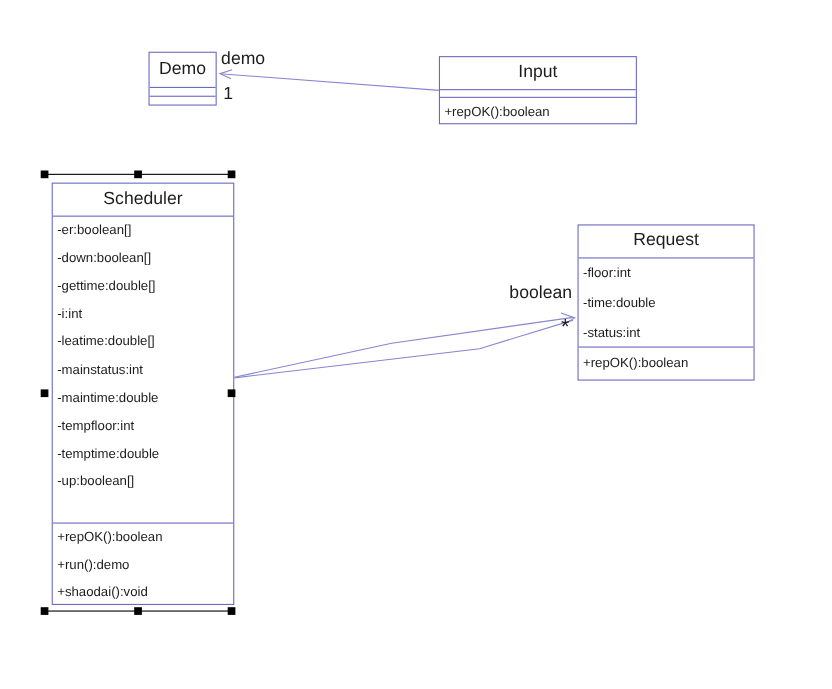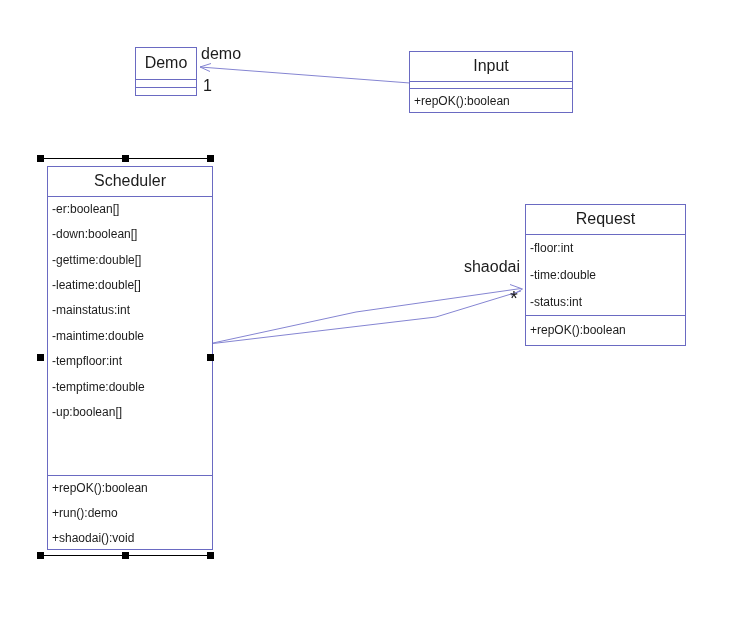--- a/index.html
+++ b/index.html
@@ -27,21 +27,21 @@
     overflow: hidden;
   }
   .cls-attrs { border-bottom: 1px solid var(--box-border, #6a6ac2); overflow: hidden; }
   .cls-ops { overflow: hidden; }
   .row { font-size: 12px; padding-left: 4px; white-space: nowrap; }
 
   #cls-demo { left: 135px; top: 47px; width: 62px; height: 49px; }
   #cls-demo .cls-title { height: 32px; line-height: 30px; }
   #cls-demo .cls-attrs { height: 8px; }
 
-  #cls-input { left: 409px; top: 51px; width: 164px; height: 62px; }
+  #cls-input { left: 399px; top: 51px; width: 180px; height: 62px; }
   #cls-input .cls-title { height: 30px; line-height: 28px; }
   #cls-input .cls-attrs { height: 7px; }
   #cls-input .cls-ops .row { height: 24px; line-height: 24px; }
 
   #cls-scheduler { left: 47px; top: 166px; width: 166px; height: 384px; }
   #cls-scheduler .cls-title { height: 30px; line-height: 28px; }
   #cls-scheduler .cls-attrs { height: 279px; }
   #cls-scheduler .cls-attrs .row { height: 25.36px; line-height: 25.36px; }
   #cls-scheduler .cls-ops .row { height: 25px; line-height: 25px; }
 
@@ -102,20 +102,21 @@
       <div class="row">+repOK():boolean</div>
     </div>
   </div>
 
   <div class="uml-class" id="cls-scheduler">
     <div class="cls-title">Scheduler</div>
     <div class="cls-attrs">
       <div class="row">-er:boolean[]</div>
       <div class="row">-down:boolean[]</div>
       <div class="row">-gettime:double[]</div>
+      <div class="row">-i:int</div>
       <div class="row">-leatime:double[]</div>
       <div class="row">-mainstatus:int</div>
       <div class="row">-maintime:double</div>
       <div class="row">-tempfloor:int</div>
       <div class="row">-temptime:double</div>
       <div class="row">-up:boolean[]</div>
     </div>
     <div class="cls-ops">
       <div class="row">+repOK():boolean</div>
       <div class="row">+run():demo</div>
@@ -130,21 +131,21 @@
       <div class="row">-time:double</div>
       <div class="row">-status:int</div>
     </div>
     <div class="cls-ops">
       <div class="row">+repOK():boolean</div>
     </div>
   </div>
 
   <div class="edge-label" id="lbl-demo">demo</div>
   <div class="edge-label" id="lbl-demo-mult">1</div>
-  <div class="edge-label" id="lbl-mainlist">shaodai</div>
+  <div class="edge-label" id="lbl-mainlist">boolean</div>
   <div class="edge-label" id="lbl-mainlist-mult">*</div>
 
   <div class="sel-line" id="sel-top"></div>
   <div class="sel-line" id="sel-bottom"></div>
   <div class="sel-handle" id="h-tl"></div>
   <div class="sel-handle" id="h-tm"></div>
   <div class="sel-handle" id="h-tr"></div>
   <div class="sel-handle" id="h-ml"></div>
   <div class="sel-handle" id="h-mr"></div>
   <div class="sel-handle" id="h-bl"></div>

